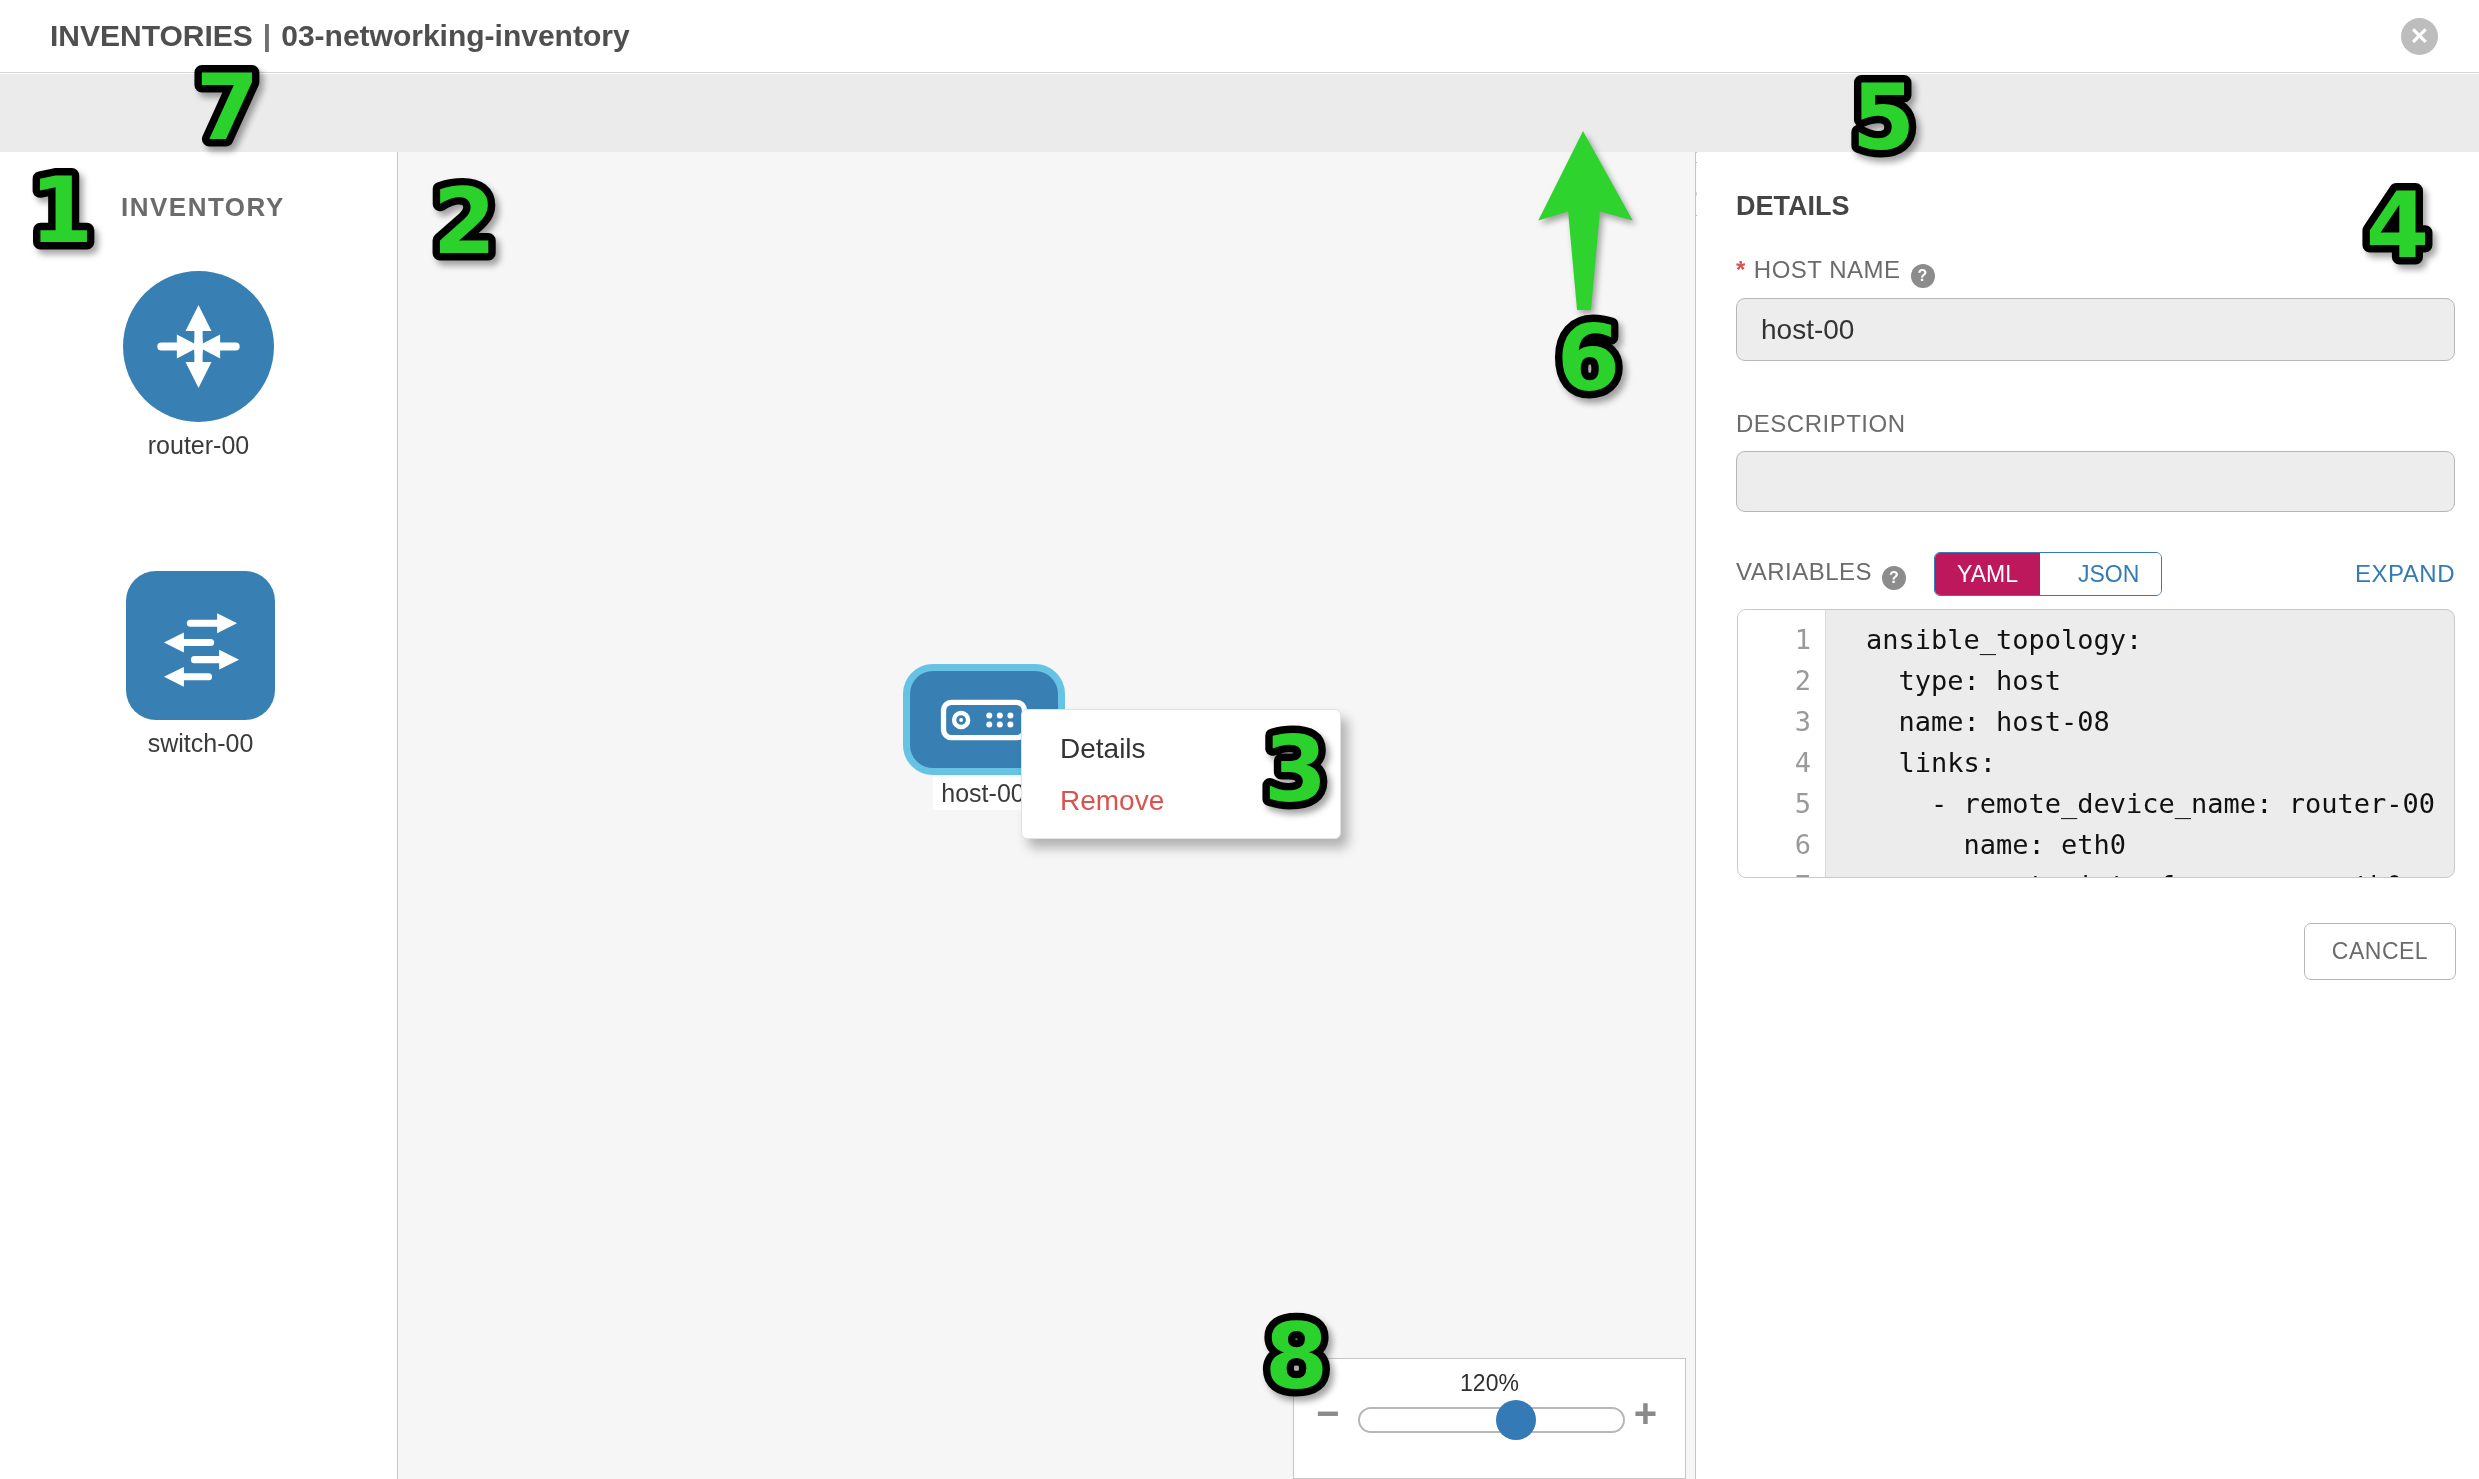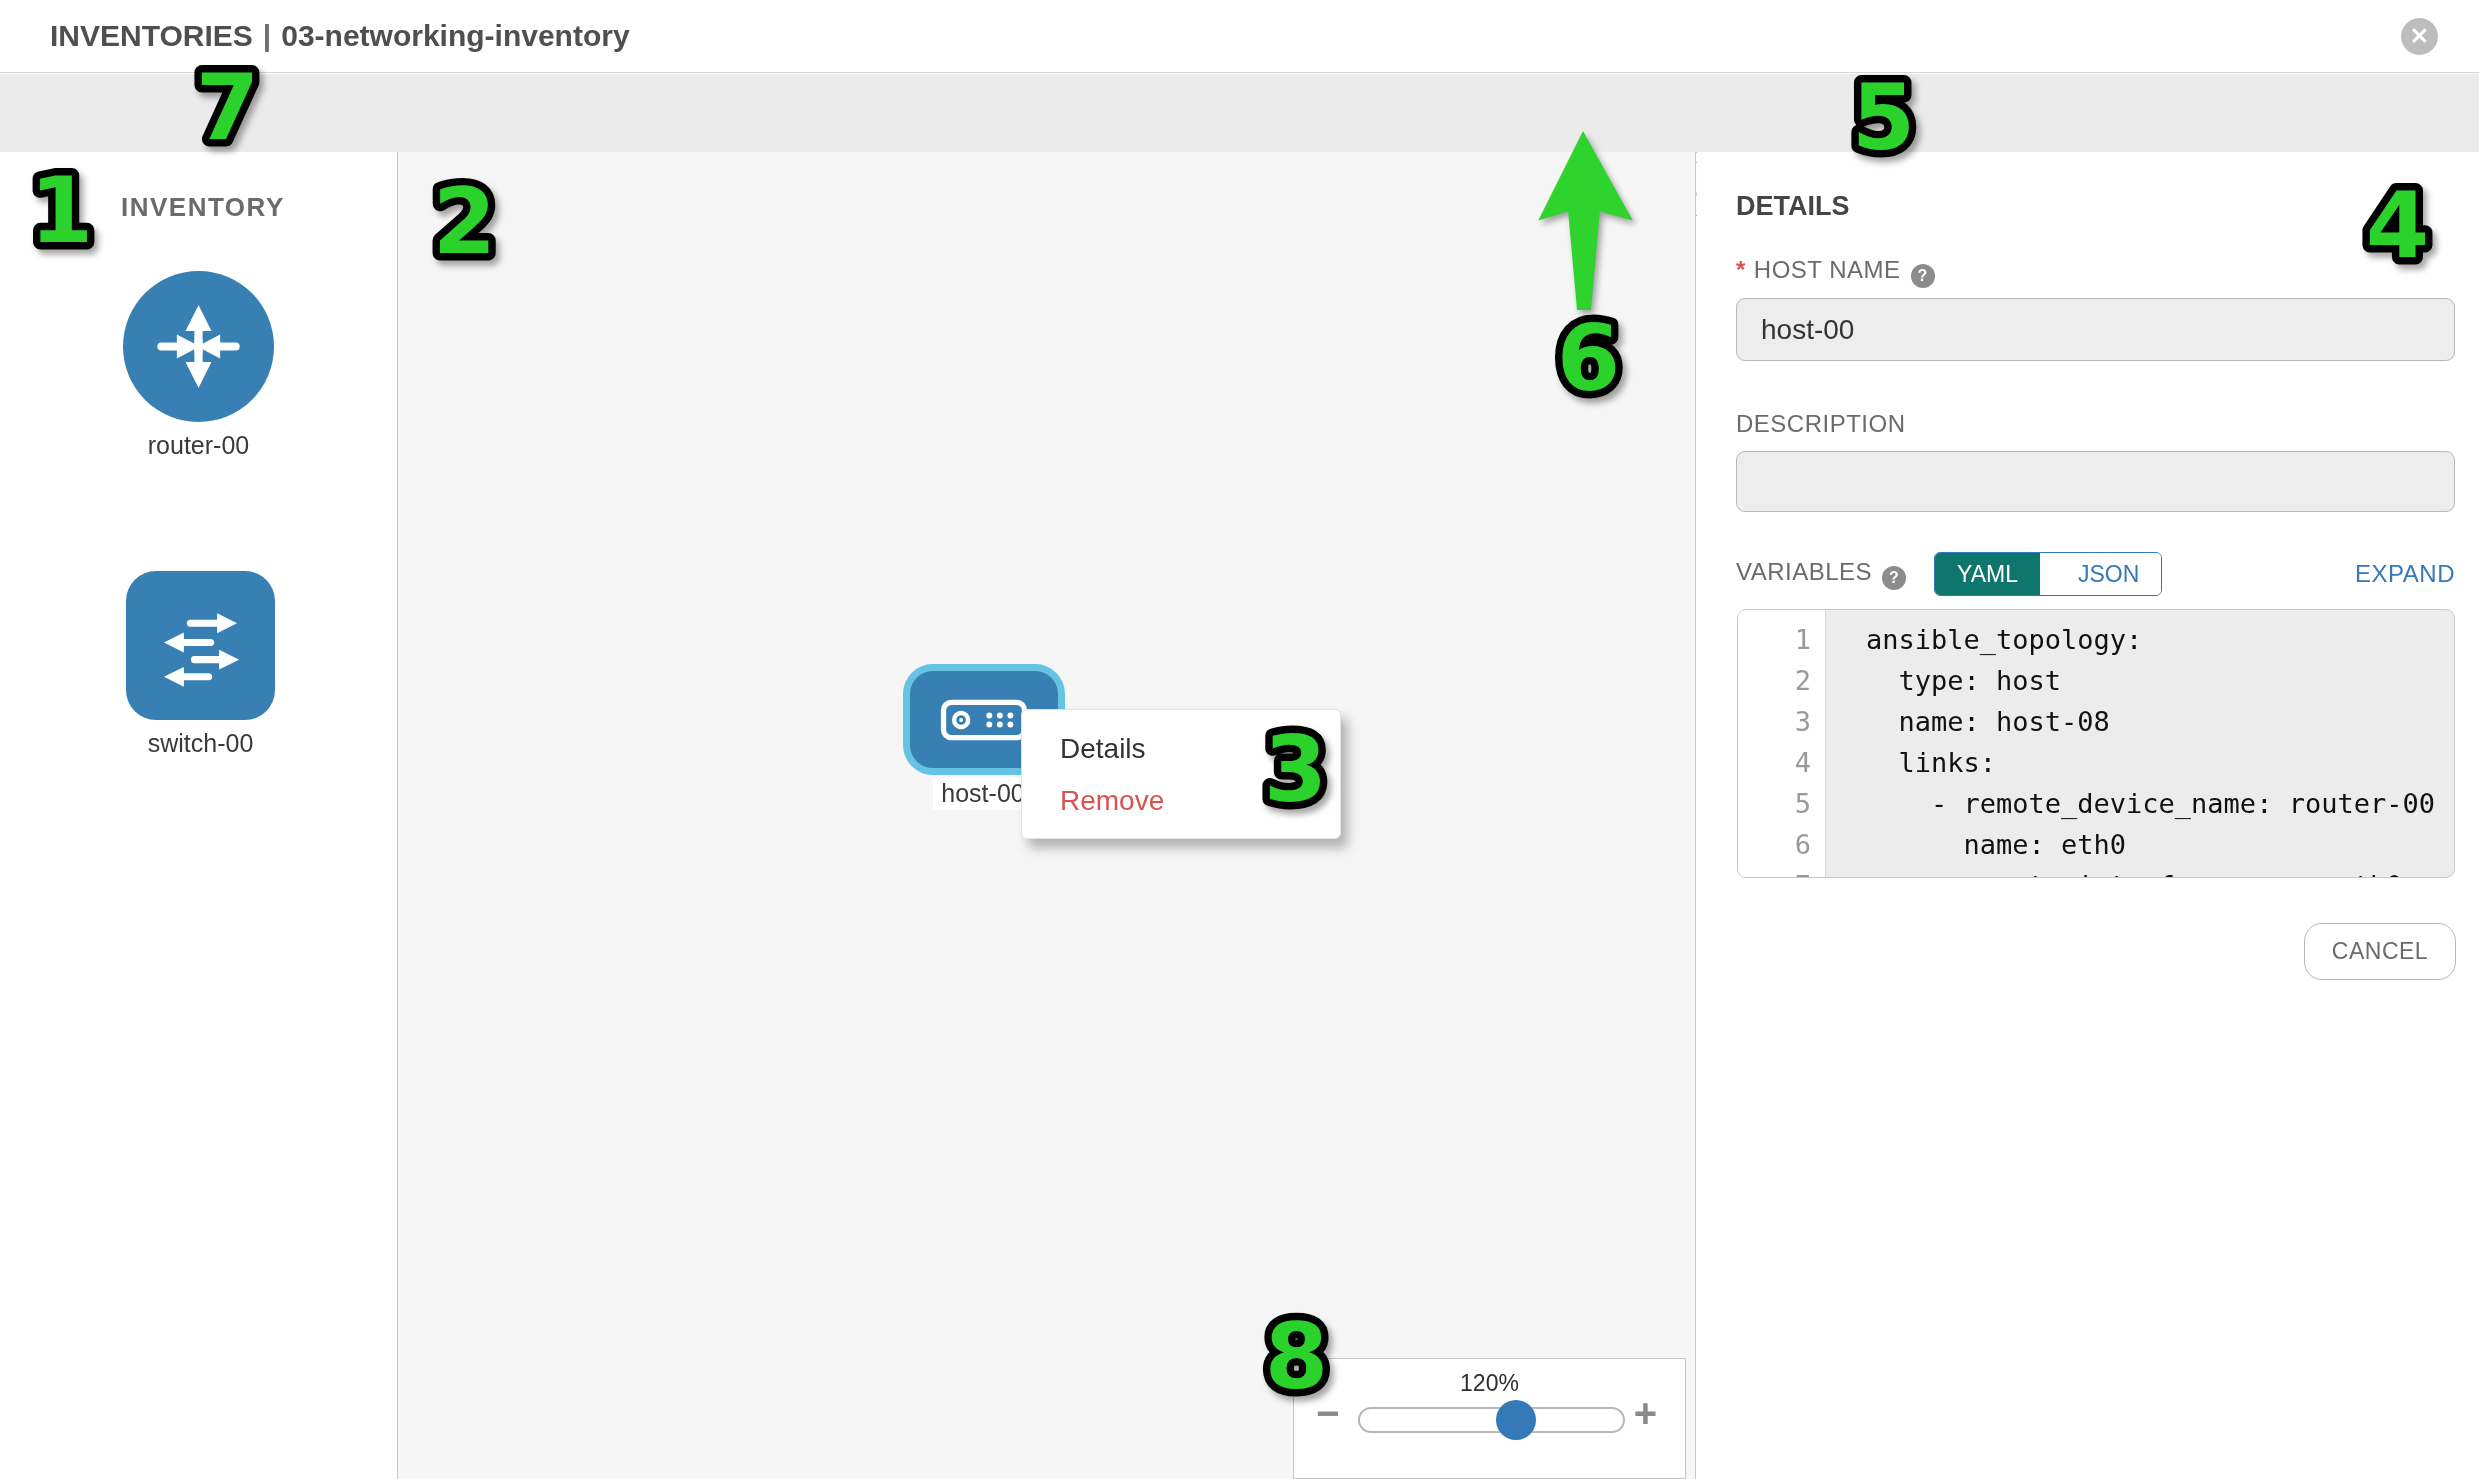--- a/index.html
+++ b/index.html
@@ -70,33 +70,33 @@
   .text-input { position:absolute; left:39px; width:719px; background:#ededed; border:1px solid #b7b7b7; border-radius:9px;
                 font-size:28px; color:#333; padding-left:24px; font-family:"Liberation Sans",sans-serif; }
   .hostname-row { left:39px; top:104px; }
   .hostname-input { top:146px; height:63px; }
   .description-row { left:39px; top:258px; }
   .description-input { top:299px; height:61px; }
 
   .variables-row { position:absolute; left:39px; top:406px; height:44px; }
   .toggle-group { position:absolute; left:237px; top:400px; display:flex; border:1px solid #337ab7; border-radius:6px; overflow:hidden; height:44px; }
   .toggle-btn { font-size:23px; padding:0 22px; display:flex; align-items:center; cursor:pointer; }
-  .toggle-yaml { background:#0f766e; color:#fff; }
+  .toggle-yaml { background:#be185d; color:#fff; }
   .toggle-json { background:#fff; color:#337ab7;margin-left:16px; }
   .expand-link { position:absolute; right:24px; top:408px; font-size:24px; color:#337ab7; cursor:pointer; letter-spacing:0.5px; }
 
   .code-editor { position:absolute; left:40px; top:457px; width:718px; height:269px; border:1px solid #c9c9c9;
                  border-radius:9px; overflow:hidden; display:flex; background:#ececec; }
   .gutter { width:88px; background:#fff; border-right:1px solid #d8d8d8; padding:9px 14px 0 0; text-align:right; }
   .gutter div { font-family:"DejaVu Sans Mono", monospace; font-size:27px; line-height:41px; color:#9a9a9a; }
   .code-area { flex:1; padding:9px 0 0 16px;margin-left:24px; }
   .code-area div { font-family:"DejaVu Sans Mono", monospace; font-size:27px; line-height:41px; color:#111; white-space:pre; }
 
   .cancel-btn { position:absolute; left:607px; top:771px; width:152px; height:57px; background:#fff;
-                border:1px solid #b7b7b7; border-radius:18px; font-size:23px; color:#6b6b6b;
+                border:1px solid #b7b7b7; border-radius:7px; font-size:23px; color:#6b6b6b;
                 display:flex; align-items:center; justify-content:center; cursor:pointer; letter-spacing:0.5px; }
 
   
   .ann { position:absolute; width:129px; height:119px; z-index:50; pointer-events:none;
          filter:drop-shadow(4px 5px 3px rgba(0,0,0,0.35)); }
   .ann text { font-family:"DejaVu Sans", sans-serif; font-size:92px; font-weight:bold;
               fill:#2bd22b; stroke:#000; stroke-width:15px; stroke-linejoin:round; paint-order:stroke; }
   .ann-arrow { position:absolute; left:1538px; top:129px; width:100px; height:184px; z-index:50; pointer-events:none;
                filter:drop-shadow(3px 4px 3px rgba(0,0,0,0.35)); }
   .ann-1 { left:-3px;  top:149px; }

